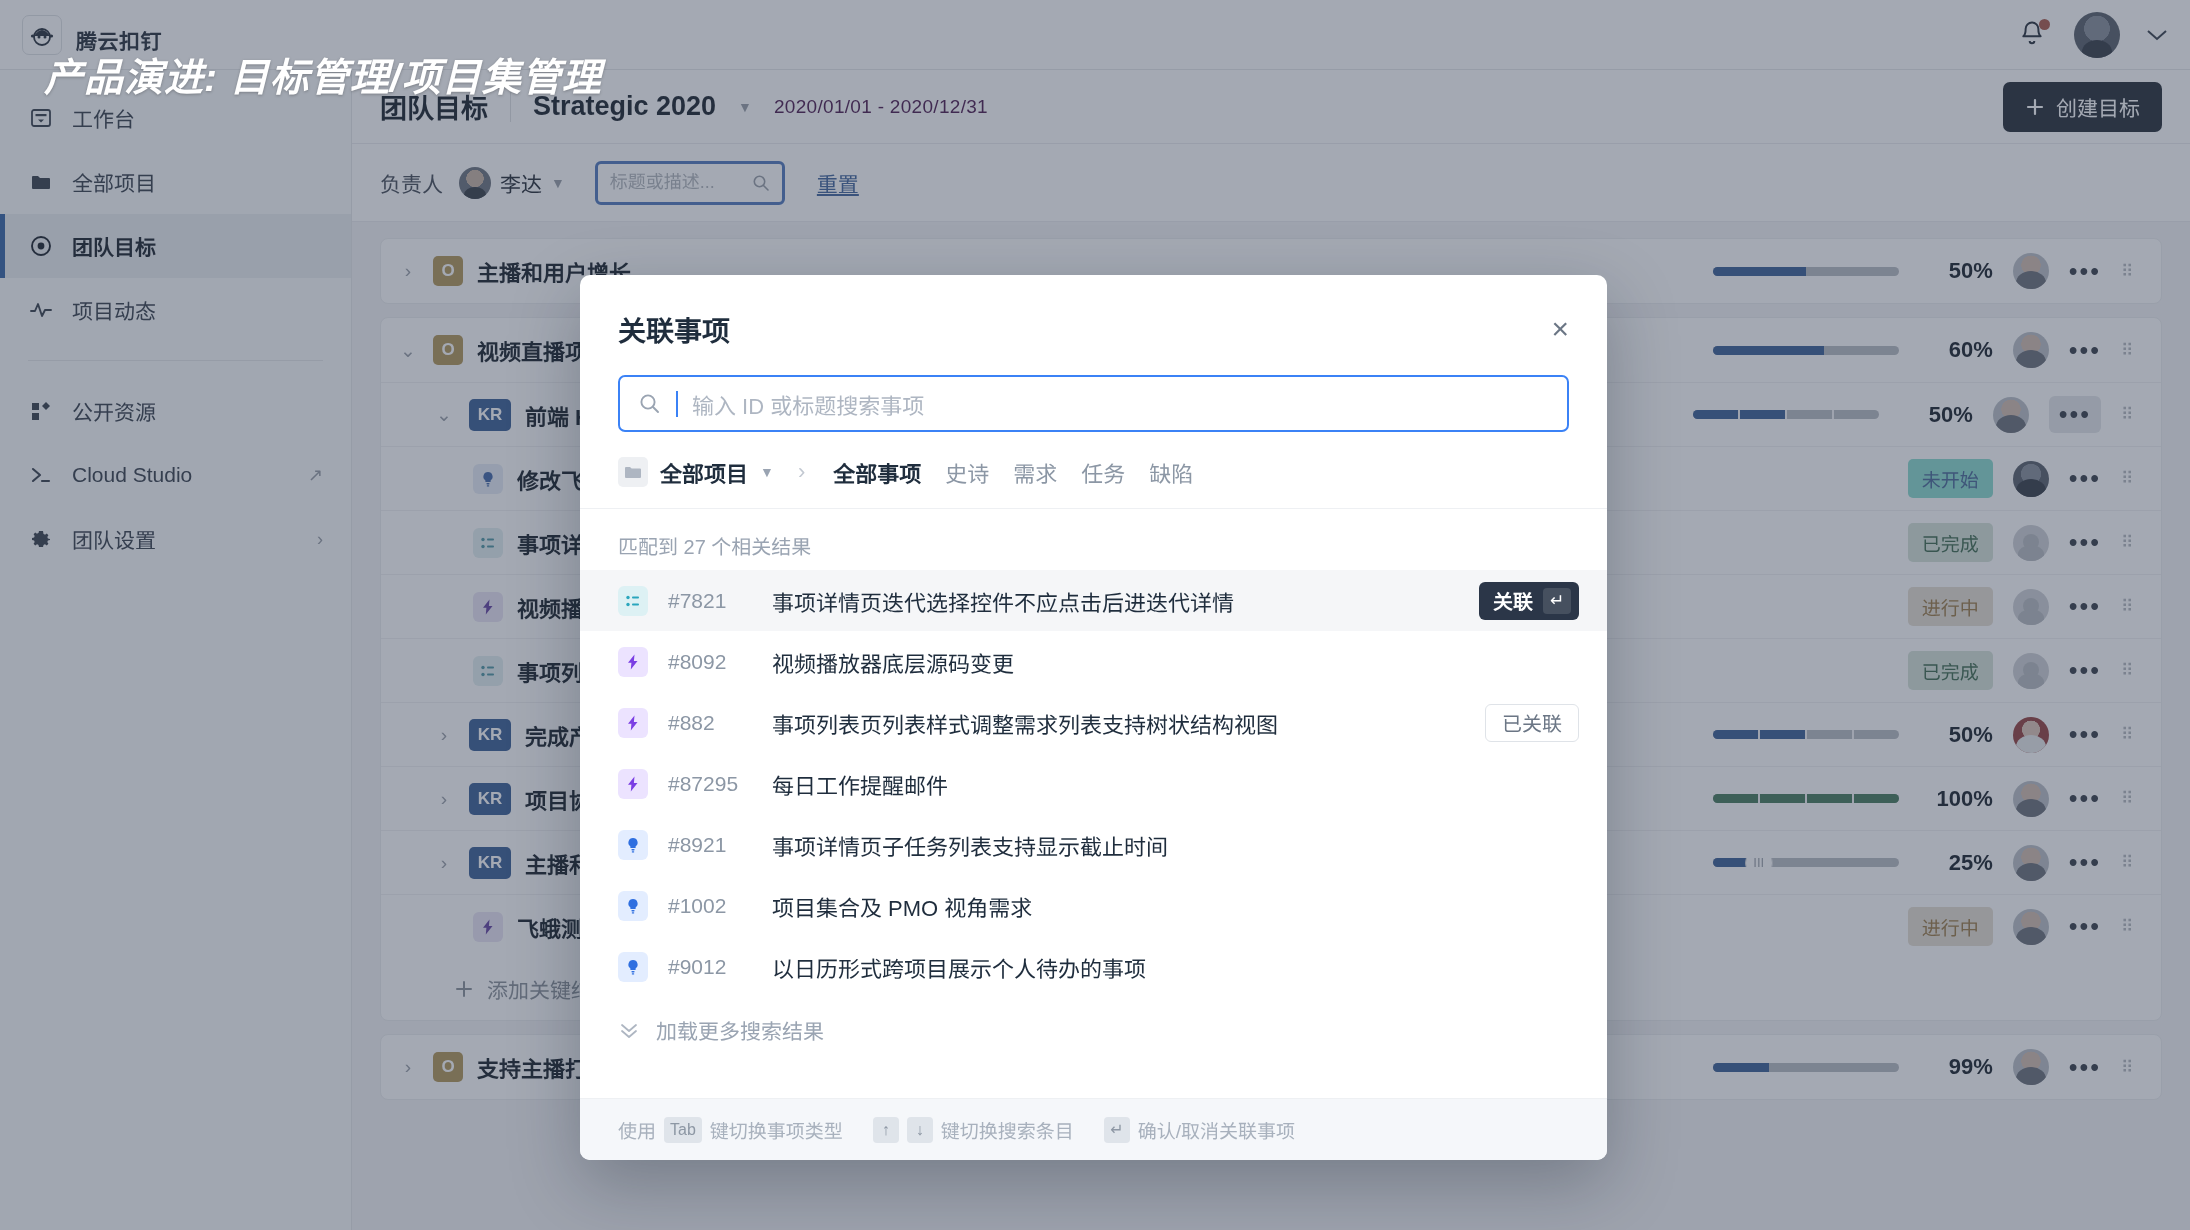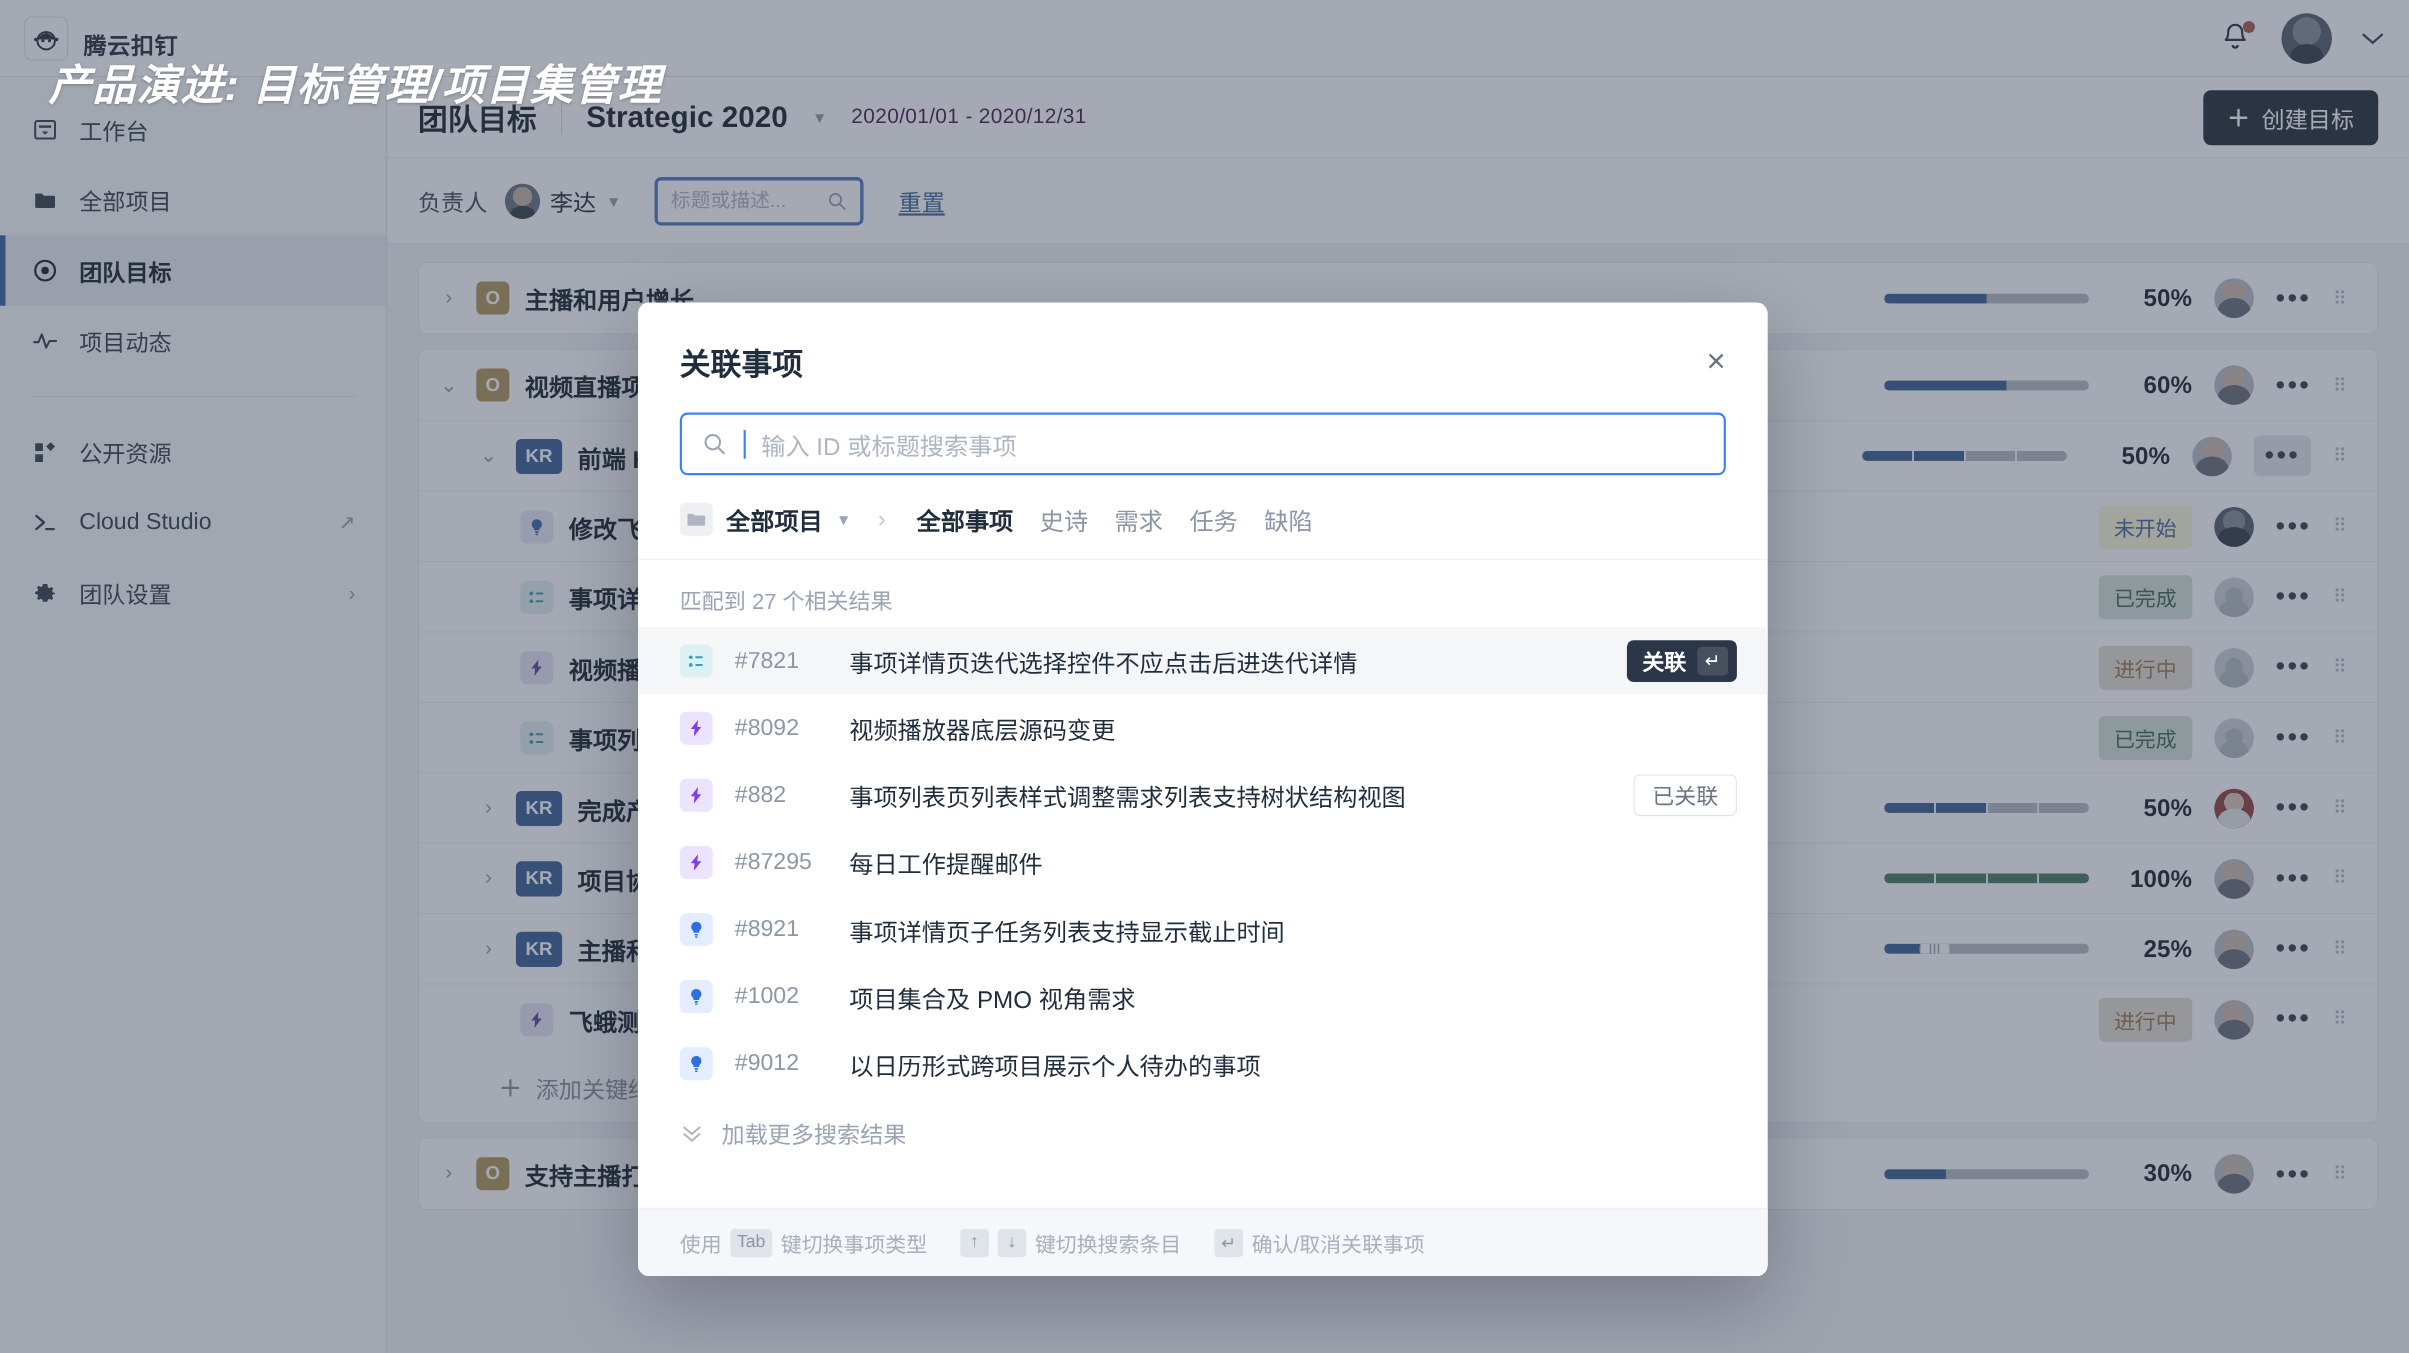--- a/index.html
+++ b/index.html
@@ -142,21 +142,21 @@
   .bar > i { position: absolute; left: 0; top: 0; bottom: 0; display: block; background: #2a69c8; }
   .bar.seg::after {
     content: ""; position: absolute; inset: 0;
     background: repeating-linear-gradient(to right, transparent 0 45px, #f4f5f7 45px 47px);
   }
   .bar.green > i { background: #2f8a55; }
   .pct { width: 74px; text-align: right; font-size: 22px; font-weight: 700; color: #1f2d3d; }
   .status {
     font-size: 19px; padding: 6px 14px; border-radius: 5px; white-space: nowrap;
   }
-  .status.notstarted { background: #fef9c3; color: #3b72c4; }
+  .status.notstarted { background: #5eead4; color: #3b72c4; }
   .status.done { background: #cfe6d5; color: #2f7a4a; }
   .status.doing { background: #ece0cb; color: #b77e24; }
   .dots { color: #3c4859; font-size: 25px; letter-spacing: 2px; line-height: 1; cursor: pointer; }
   .dots.boxed { background: #e4e7ec; border-radius: 6px; padding: 6px 10px; }
   .grip { width: 16px; color: #b6bcc6; font-size: 17px; line-height: 9px; cursor: grab; }
   .slider-knob {
     position: absolute; left: 46px; top: 50%; transform: translate(-50%,-50%);
     width: 28px; height: 28px; border-radius: 50%; background: #fff; border: 1px solid #d3d8de;
     display: flex; align-items: center; justify-content: center; color: #9aa4b2; font-size: 14px;
   }
@@ -570,21 +570,21 @@
         <div class="card">
           <div class="row">
             <span class="chev">›</span>
             <span class="badge-o">O</span>
             <span class="row-title">支持主播打赏第一期（投币）</span>
             <span class="row-sub">5 个关键结果</span>
             <span class="row-right">
               <span class="bar">
                   <i style="width:30%"></i>
                 </span>
-              <span class="pct">30%</span>
+              <span class="pct">99%</span>
               <span class="avatar f1" style="width:36px;height:36px"></span>
               <span class="dots">•••</span>
               <span class="grip">⠿</span>
             </span>
           </div>
         </div>
 
       </div>
     </div>
   </div>

